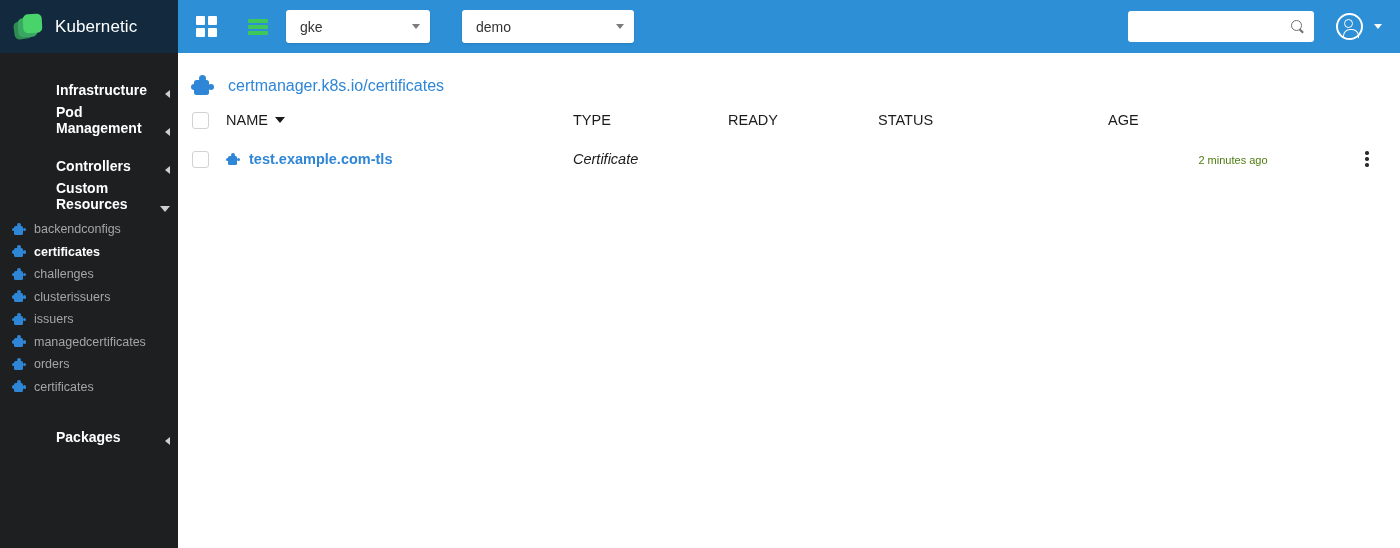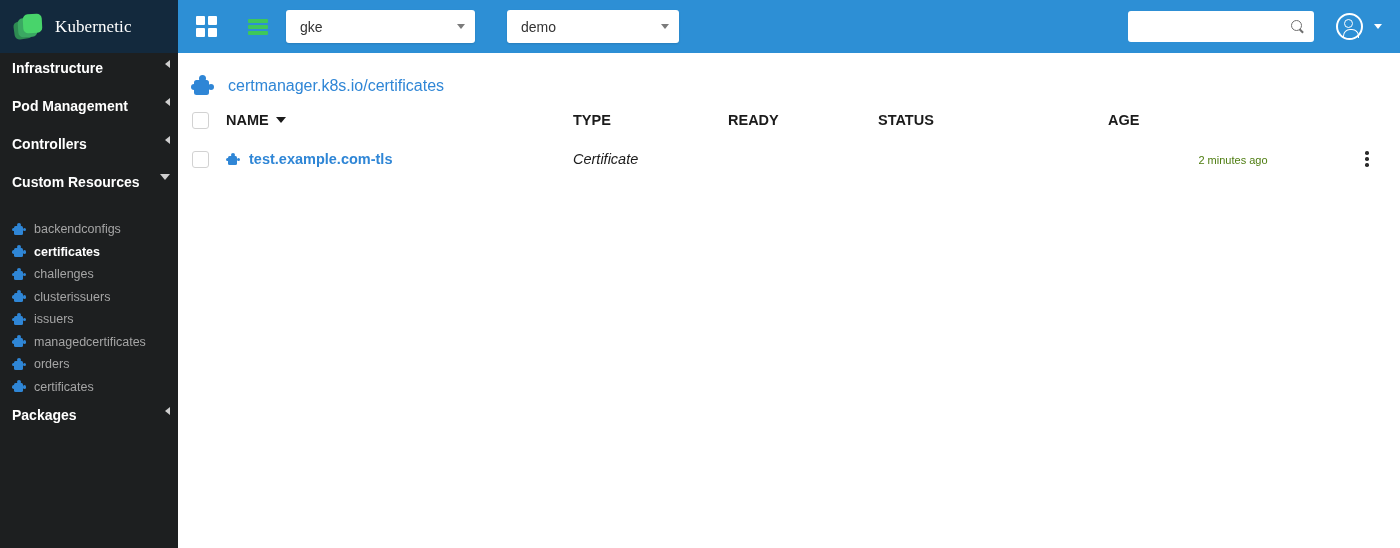--- a/index.html
+++ b/index.html
@@ -28,21 +28,20 @@
   }
 
   .logo-block {
     width: 178px;
     flex: 0 0 178px;
     background: #13293d;
     display: flex;
     align-items: center;
     padding-left: 14px;
     gap: 11px;
-    font-family: Liberation Serif, serif;
   }
 
   .logo-mark {
     width: 30px;
     height: 30px;
     position: relative;
     flex: 0 0 30px;
   }
   .logo-mark .sq {
     position: absolute;
@@ -113,21 +112,21 @@
     position: relative;
     background: #ffffff;
     border-radius: 3px;
     height: 33px;
     display: flex;
     align-items: center;
     padding: 0 10px 0 14px;
     cursor: pointer;
     box-shadow: 0 1px 2px rgba(0,0,0,0.12);
   }
-  .select.cluster { width: 189px; margin-left: 18px; }
+  .select.cluster { width: 144px; margin-left: 18px; }
   .select.namespace { width: 172px; margin-left: 32px; }
   .select .sel-val {
     font-size: 14px;
     color: #333333;
     flex: 1;
   }
   .caret-down {
     width: 0; height: 0;
     border-left: 4.5px solid transparent;
     border-right: 4.5px solid transparent;
@@ -224,24 +223,25 @@
   .sidebar {
     width: 178px;
     flex: 0 0 178px;
     background: #1d1f20;
     overflow: hidden;
     padding-top: 7px;
   }
 
   .nav-group {
     display: flex;
-    align-items: flex-start;
+    align-items: flex-end;
     height: 38px;
     padding: 0 8px 0 12px;
     cursor: pointer;
+    margin-left: 44px;
   }
   .nav-group .g-label {
     color: #ffffff;
     font-size: 14px;
     font-weight: bold;
     flex: 1;
   }
   .arrow-left {
     width: 0; height: 0;
     border-top: 4.5px solid transparent;
@@ -315,21 +315,21 @@
     cursor: pointer;
   }
 
   table.grid {
     width: 100%;
     border-collapse: collapse;
     table-layout: fixed;
   }
   table.grid th {
     font-size: 14.5px;
-    font-weight: bold;
+    font-weight: normal;
     color: #1b1b1b;
     text-align: left;
     padding: 0;
     height: 38px;
     vertical-align: middle;
   }
   table.grid td {
     padding: 0;
     height: 40px;
     vertical-align: middle;

